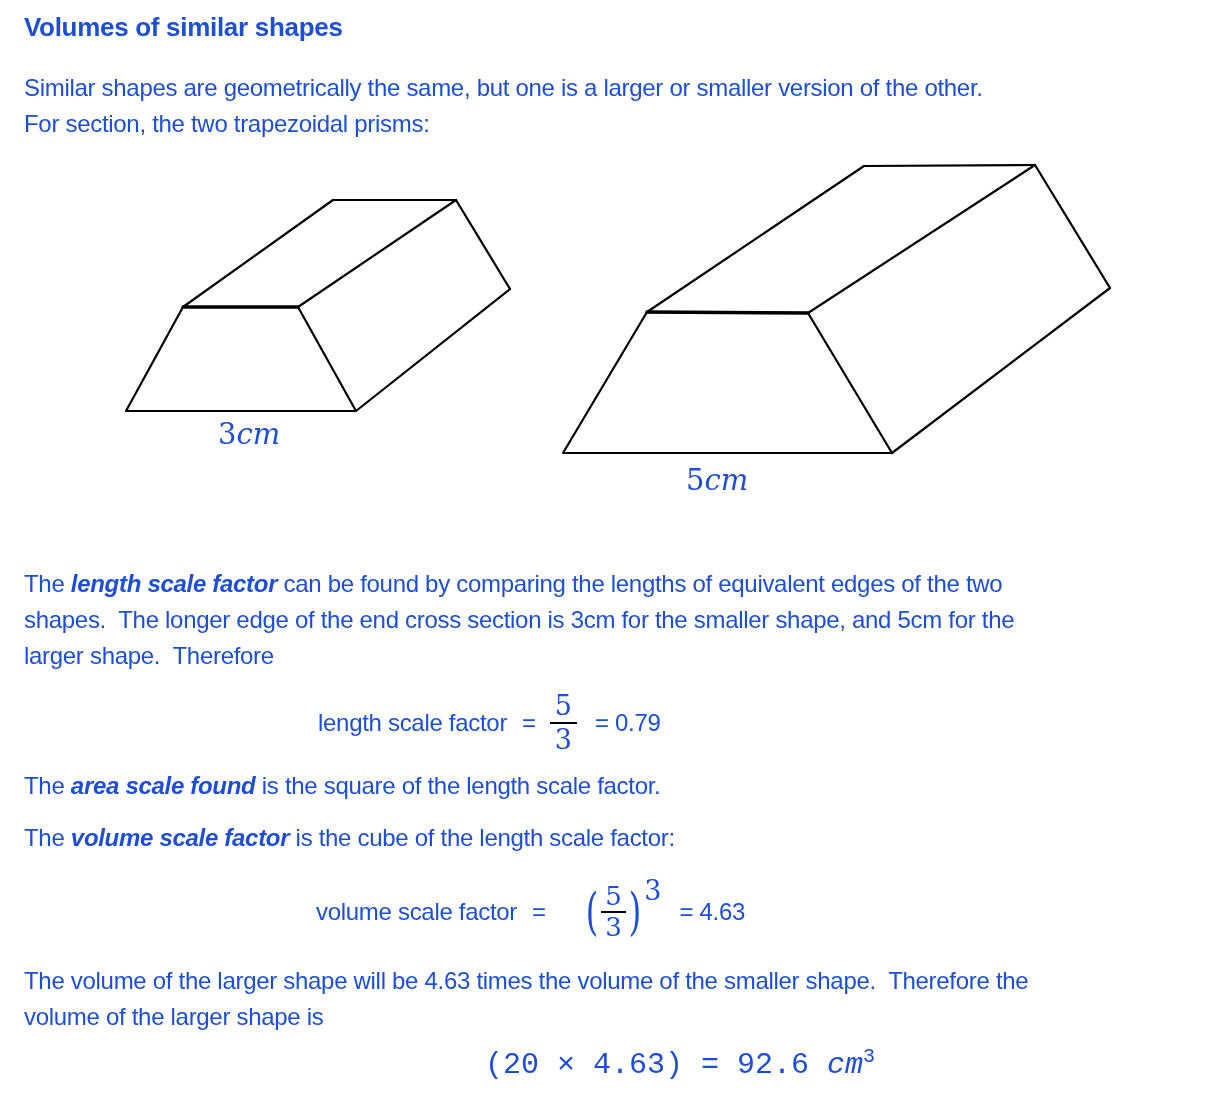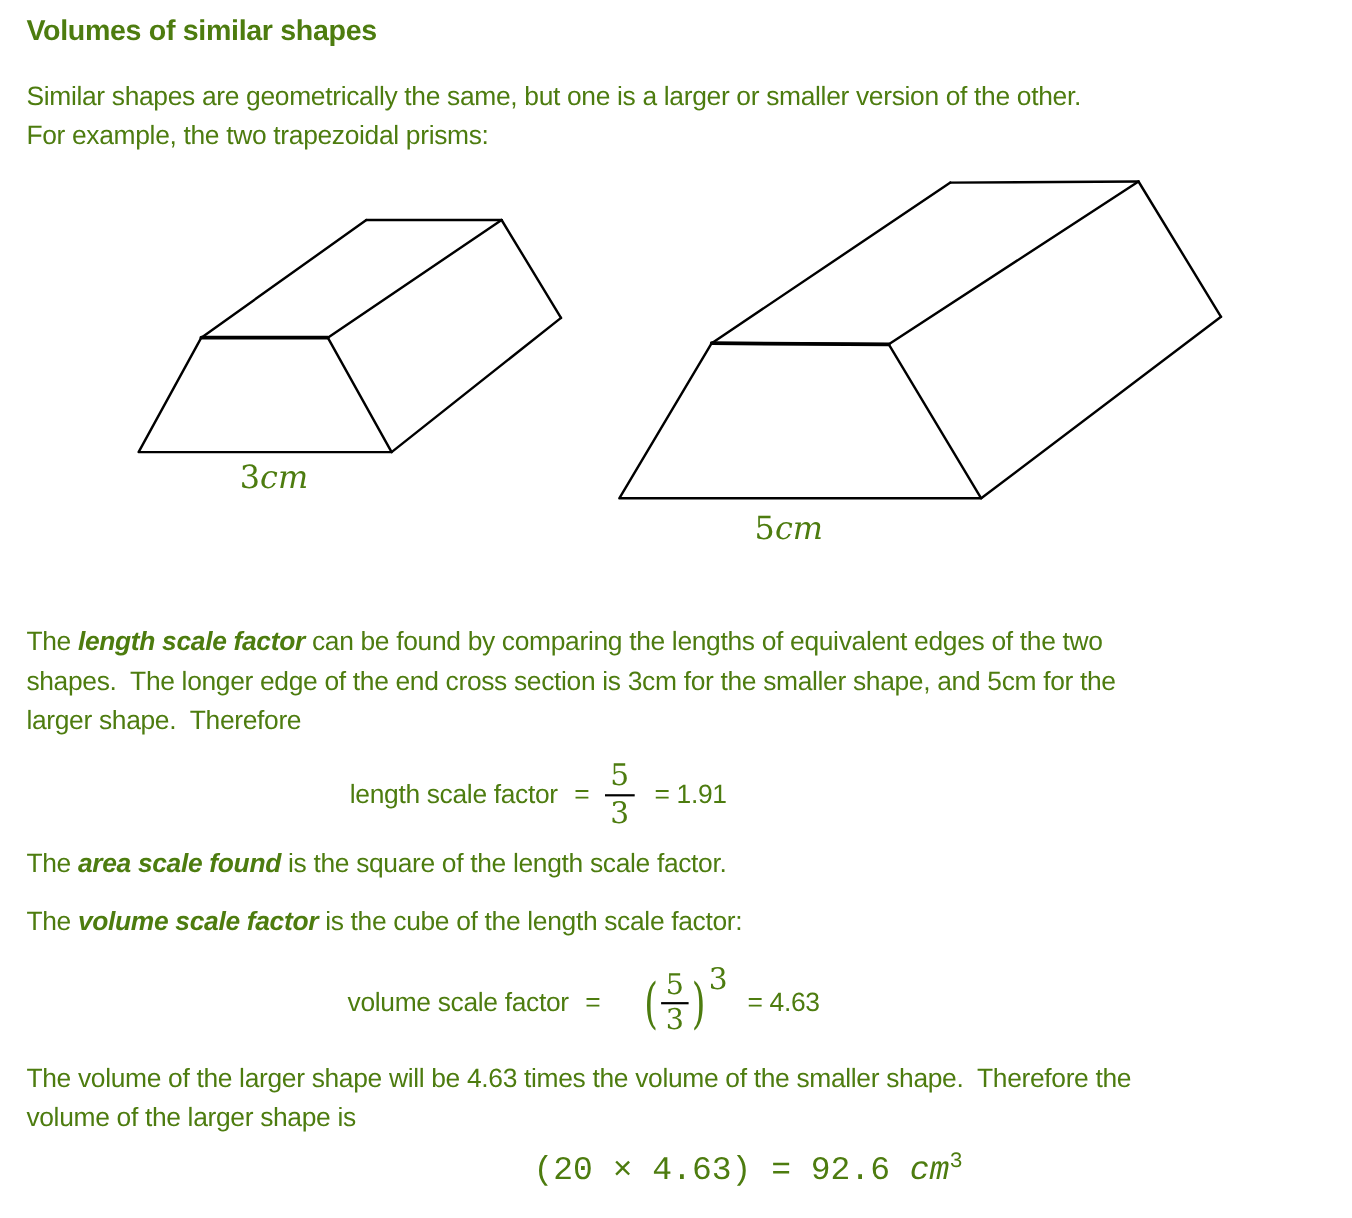--- a/index.html
+++ b/index.html
@@ -1,21 +1,21 @@
 <!DOCTYPE html>
 <html><head>
 <meta charset="utf-8">
 <style>
   html, body { margin: 0; padding: 0; background: #ffffff; }
   .page {
     position: relative;
     width: 1229px;
     height: 1107px;
     background: #ffffff;
-    color: #4d7c0f;
+    color: #1d4ed8;
     font-family: "Liberation Sans", sans-serif;
     overflow: hidden;
   }
   .abs { position: absolute; }
   .doc-title {
     font-size: 26px;
     font-weight: bold;
     line-height: 34px;
     letter-spacing: -0.3px;
     white-space: pre;
@@ -100,21 +100,21 @@
 </style>
 </head>
 <body>
 
 <div class="page">
 
   <div class="abs doc-title" style="left:24px; top:10px;">Volumes of similar shapes</div>
 
   <div class="abs" style="left:24px; top:70px;">
     <div class="body-line">Similar shapes are geometrically the same, but one is a larger or smaller version of the other.</div>
-    <div class="body-line">For example, the two trapezoidal prisms:</div>
+    <div class="body-line">For section, the two trapezoidal prisms:</div>
   </div>
 
   <div class="abs" style="left:0; top:150px; width:1229px; height:420px;">
     <svg class="drawing" width="1229" height="420" viewBox="0 0 1229 420">
       <g fill="none" stroke="#000000" stroke-width="2.2" stroke-linejoin="round" stroke-linecap="round">
         <polygon points="126,261 183,157 298,157 356,261"></polygon>
         <line x1="183" y1="157" x2="333" y2="50"></line>
         <line x1="298" y1="157" x2="456" y2="50"></line>
         <line x1="333" y1="50" x2="456" y2="50"></line>
         <line x1="356" y1="261" x2="510" y2="139"></line>
@@ -144,21 +144,21 @@
     <div class="body-line">larger shape.  Therefore</div>
   </div>
 
   <div class="formula" style="left:318px; top:688px; height:70px;">
     <span class="f-label">length scale factor</span>
     <span class="f-eq">=</span>
     <span class="frac">
       <span class="num">5</span>
       <span class="den">3</span>
     </span>
-    <span class="f-res">= 1.91</span>
+    <span class="f-res">= 0.79</span>
   </div>
 
   <div class="abs body-line" style="left:24px; top:768px;"><span>The </span><span class="bi">area scale found</span><span> is the square of the length scale factor.</span></div>
 
   <div class="abs body-line" style="left:24px; top:820px;"><span>The </span><span class="bi">volume scale factor</span><span> is the cube of the length scale factor:</span></div>
 
   <div class="formula" style="left:316px; top:872px; height:80px;">
     <span class="f-label">volume scale factor</span>
     <span class="f-eq">=</span>
     <span class="big-paren paren-left">(</span>

